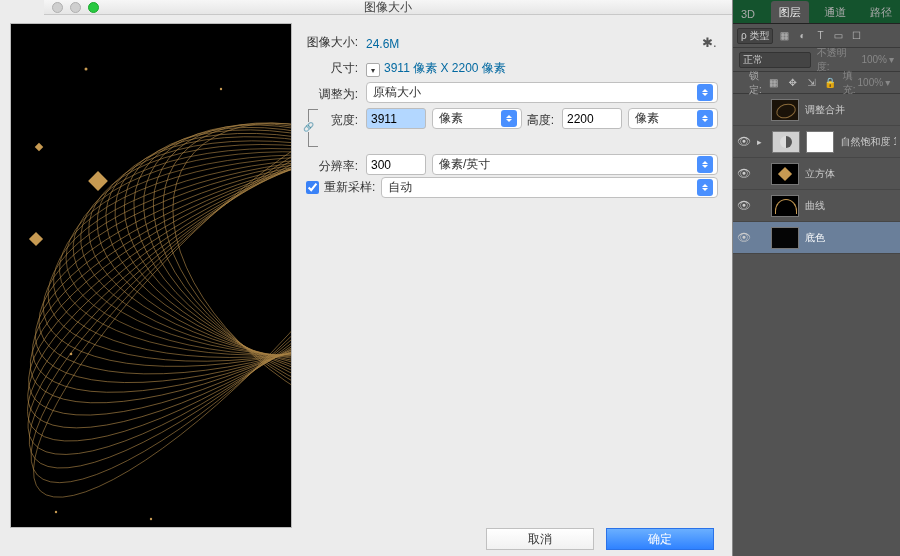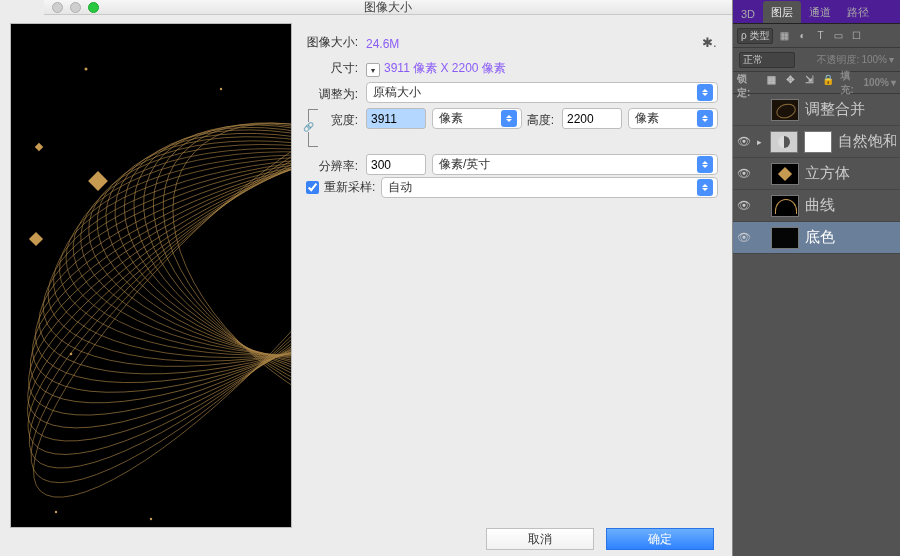--- a/index.html
+++ b/index.html
@@ -15,21 +15,21 @@
 .tgrn { background: #28c940; border: 0.5px solid #1aa82e; }
 .titlebar-title { position: absolute; left: 50%; transform: translateX(-50%); font-size: 12px; color: #444; }
 
 .dialog-body { flex: 1; display: flex; padding: 8px 0 0 10px; }
 .preview { width: 465px; height: 505px; background: #000; position: relative; overflow: hidden; border: 1px solid #bbb; }
 .preview svg { position: absolute; left: 0; top: 0; }
 
 .controls { flex: 1; padding: 4px 14px 0 14px; font-size: 12px; color: #333; }
 .row { display: flex; align-items: flex-end; height: 24px; margin-bottom: 2px; }
 .label { width: 60px; text-align: right; padding-right: 8px; color: #333; white-space: nowrap; }
-.val { color: #8b5cf6; }
+.val { color: #0369a1; }
 .gear { margin-left: auto; width: 16px; height: 16px; font-size: 13px; color: #555; cursor: pointer; }
 .dim-popup { width: 14px; height: 14px; border: 1px solid #aaa; border-radius: 2px; background: #fff; display: inline-flex; align-items: center; justify-content: center; font-size: 8px; margin-right: 4px; cursor: pointer; }
 .select { flex: 1; height: 21px; background: #fff; border: 1px solid #c0c0c0; border-radius: 4px; display: flex; align-items: center; padding: 0 4px 0 6px; font-size: 12px; cursor: pointer; }
 .select .caret { margin-left: auto; width: 16px; height: 17px; background: #4a90ff; border-radius: 3px; display: flex; flex-direction: column; align-items: center; justify-content: center; gap: 1px; }
 .select .caret::before { content: ""; border-left: 3px solid transparent; border-right: 3px solid transparent; border-bottom: 3px solid #fff; }
 .select .caret::after { content: ""; border-left: 3px solid transparent; border-right: 3px solid transparent; border-top: 3px solid #fff; }
 .num-input { width: 60px; height: 21px; border: 1px solid #bdbdbd; border-radius: 3px; padding: 0 4px; font-size: 12px; background: #fff; margin-top: 48px; }
 .num-input.sel { background: #b3d7ff; }
 .unit-select { width: 90px; margin-left: 6px; }
 .link-indent { width: 20px; display:flex; flex-direction:column; align-items:center; justify-content:center; height:46px; position:relative; }
@@ -41,44 +41,44 @@
 .resample-row { display:flex; align-items:center; margin-top:2px; }
 .resample-row .select { flex:1; margin-left:6px; }
 
 .dialog-footer { height: 36px; display:flex; justify-content:flex-end; align-items:center; gap:12px; padding:0 18px 6px 0; }
 .btn { width: 108px; height: 22px; border-radius: 0; font-size: 12px; display:flex; align-items:center; justify-content:center; cursor:pointer; }
 .btn-default { background: linear-gradient(#fff,#f1f1f1); border:1px solid #c0c0c0; color:#333; }
 .btn-primary { background: linear-gradient(#6aafff,#2f82ff); border:1px solid #2a72e8; color:#fff; }
 
 
 .side { width: 167px; height: 556px; background: #535353; display:flex; flex-direction:column; font-size:11px; color:#ccc; }
-.panel-tabs { height: 24px; background: #4c1d95; display:flex; align-items:flex-end; border-bottom:1px solid #222; }
+.panel-tabs { height: 24px; background: #14532d; display:flex; align-items:flex-end; border-bottom:1px solid #222;justify-content:space-between; }
 .tab { padding: 4px 8px 3px; color:#aaa; font-size:11px; cursor:pointer; }
 .tab.active { background:#535353; color:#eee; border-top-left-radius:3px; border-top-right-radius:3px;margin-top:40px; }
 .panel-toolbar { height: 24px; display:flex; align-items:center; padding:0 4px; gap:4px; border-bottom:1px solid #3a3a3a; }
 .tb-select { background:#444; border:1px solid #333; color:#ccc; font-size:10px; padding:0 3px; height:16px; border-radius:2px; cursor:pointer; }
 .tb-right { margin-left:auto; display:flex; align-items:center; gap:3px; }
 .panel-row2 { height:24px; display:flex; align-items:center; padding:0 6px; gap:6px; border-bottom:1px solid #3a3a3a; font-size:10px; }
 .opacity-ctrl { display:flex; align-items:center; gap:2px; color:#888; }
-.lock-row { height:22px; display:flex; padding:0 4px; gap:5px; border-bottom:1px solid #3a3a3a; font-size:10px; color:#aaa;font-weight:bold; }
+.lock-row { height:22px; display:flex; align-items:center; padding:0 16px; gap:5px; border-bottom:1px solid #3a3a3a; font-size:10px; color:#aaa; }
 .lock-icons { display:flex; gap:5px; font-size:10px; }
 
 .layers { flex:1; overflow:auto; }
 .layer { height:32px; display:flex; align-items:center; padding:0 4px; border-bottom:1px solid #464646; gap:6px; cursor:pointer; }
 .layer.selected { background:#6a7f9a; color:#fff; }
 .eye { width:14px; text-align:center; font-size:11px; color:#ccc; cursor:pointer; }
 .thumb { width:28px; height:22px; background:#000; border:1px solid #777; position:relative; flex-shrink:0; }
 .thumb.adj { background:#d0d0d0; display:flex; align-items:center; justify-content:center; }
 .thumb.adj::after { content:""; width:12px; height:12px; border-radius:50%; background: conic-gradient(#555 0 50%, #ddd 50% 100%); }
 .thumb.mask { background:#fff; }
 .thumb.cube::after { content:""; position:absolute; left:8px; top:5px; width:10px; height:10px; background:#c79a52; transform:rotate(45deg); }
 .thumb.curve::after { content:""; position:absolute; left:3px; top:3px; width:20px; height:14px; border:1px solid #c79a52; border-radius:50% 50% 0 0/80% 80% 0 0; border-bottom:none; }
 .thumb.merged { background:#1a1208; }
 .thumb.merged::after { content:""; position:absolute; left:4px; top:4px; width:18px; height:12px; border:1px solid #8a6a3a; border-radius:50%; transform:rotate(-18deg); }
-.layer-name { font-size:15px; white-space:nowrap; overflow:hidden; }
+.layer-name { font-size:10px; white-space:nowrap; overflow:hidden; }
 .disclosure { width:10px; font-size:9px; color:#ccc; }
 .ll { width:8px; }
 .tb-icon { width:14px; height:14px; display:inline-flex; align-items:center; justify-content:center; font-size:10px; color:#bbb; cursor:pointer; }
 </style>
 </head>
 <body>
 
 <div class="dialog">
   <div class="titlebar">
     <div class="traffic">
@@ -220,21 +220,21 @@
   </div>
   <div class="panel-toolbar">
     <span class="tb-select">ρ 类型</span>
     <span class="tb-icon">▦</span>
     <span class="tb-icon">◐</span>
     <span class="tb-icon">T</span>
     <span class="tb-icon">▭</span>
     <span class="tb-icon">☐</span>
   </div>
   <div class="panel-row2">
-    <span class="tb-select" style="width:56px">正常</span>
+    <span class="tb-select" style="width:72px">正常</span>
     <div class="tb-right opacity-ctrl">
       <span>不透明度:</span>
       <span>100%</span>
       <span>▾</span>
     </div>
   </div>
   <div class="lock-row">
     <span>锁定:</span>
     <div class="lock-icons">
       <span class="tb-icon">▦</span>

